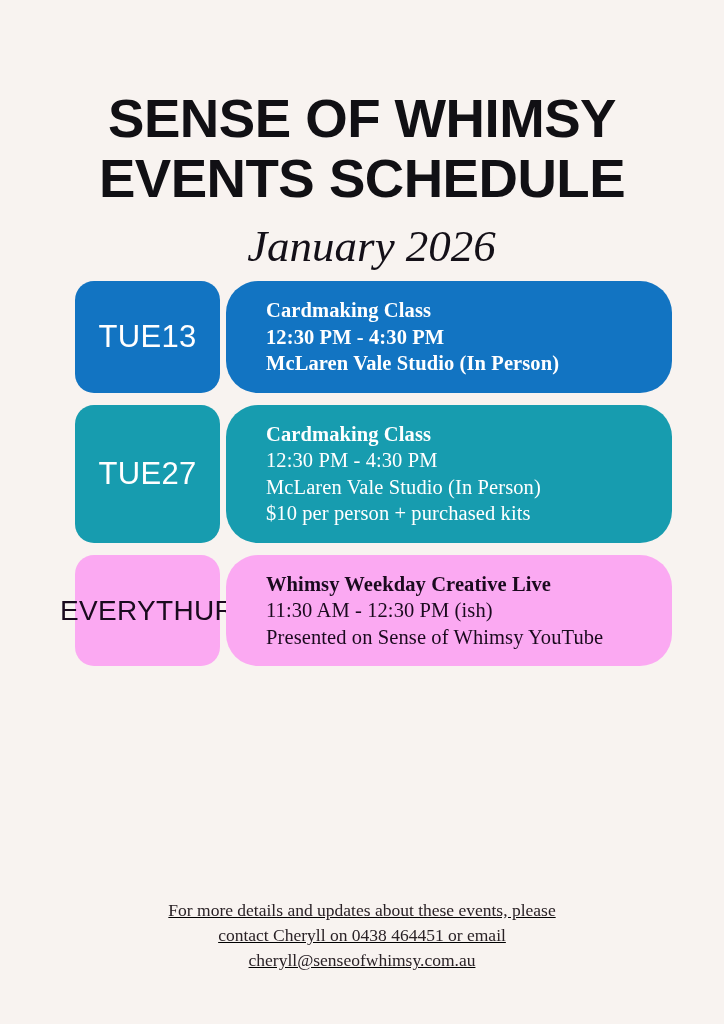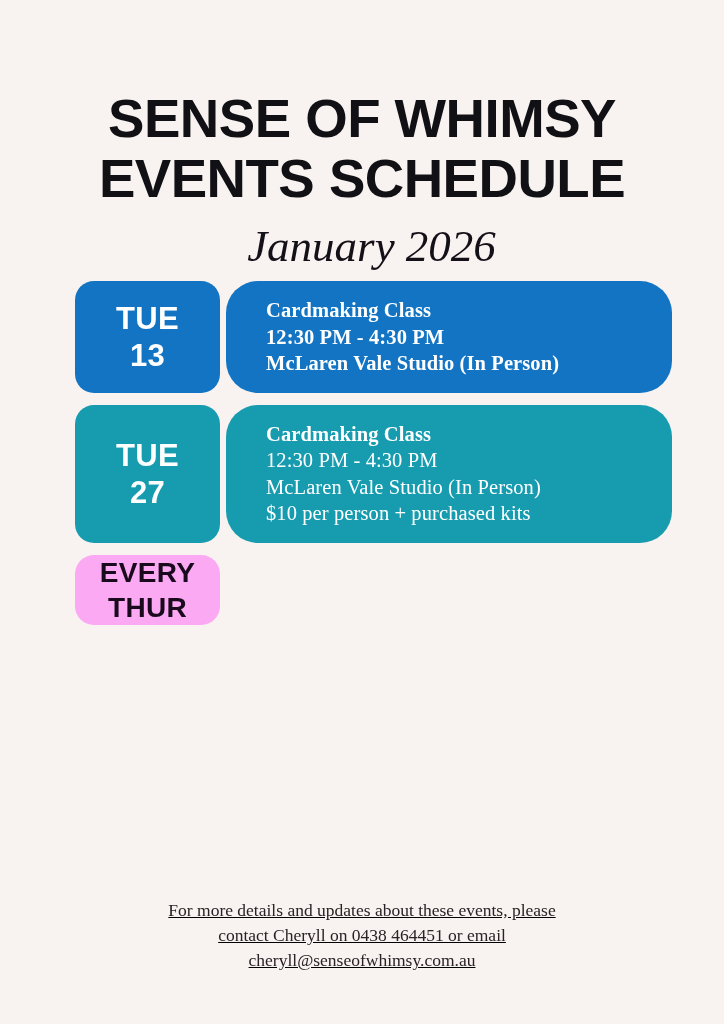--- a/index.html
+++ b/index.html
@@ -61,26 +61,25 @@
     position: relative;
     display: flex;
     align-items: stretch;
     margin-bottom: 12px;
   }
   .date-pill {
     width: 145px;
     flex: 0 0 145px;
     border-radius: 19px;
     display: flex;
-    flex-direction: column;
     align-items: center;
     justify-content: center;
     text-align: center;
     font-family: "Liberation Sans", sans-serif;
-    font-weight: 700;
+    font-weight: 400;
     letter-spacing: 0.3px;
   }
   .pill-dow {
     font-size: 31px;
     line-height: 37px;
   }
   .pill-num {
     font-size: 31px;
     line-height: 37px;
   }
@@ -162,20 +161,25 @@
           <div class="detail-line">12:30 PM - 4:30 PM</div>
           <div class="detail-line">McLaren Vale Studio (In Person)</div>
           <div class="detail-line">$10 per person + purchased kits</div>
         </div>
       </div>
       <div class="card">
         <div class="date-pill two-word" style="background: rgb(251, 169, 242); color: rgb(26, 10, 30);">
           <div class="pill-dow">EVERY</div>
           <div class="pill-num">THUR</div>
         </div>
+        <div class="detail-panel" style="background: rgb(251, 169, 242); color: rgb(26, 10, 30);">
+          <div class="detail-line bold">Whimsy Weekday Creative Live</div>
+          <div class="detail-line">11:30 AM - 12:30 PM (ish)</div>
+          <div class="detail-line">Presented on Sense of Whimsy YouTube</div>
+        </div>
       </div>
     </div>
 
   <div class="footer">
     <div class="footer-line">For more details and updates about these events, please</div>
     <div class="footer-line">contact Cheryll on 0438 464451 or email</div>
     <div class="footer-line">cheryll@senseofwhimsy.com.au</div>
   </div>
 
 </div>

